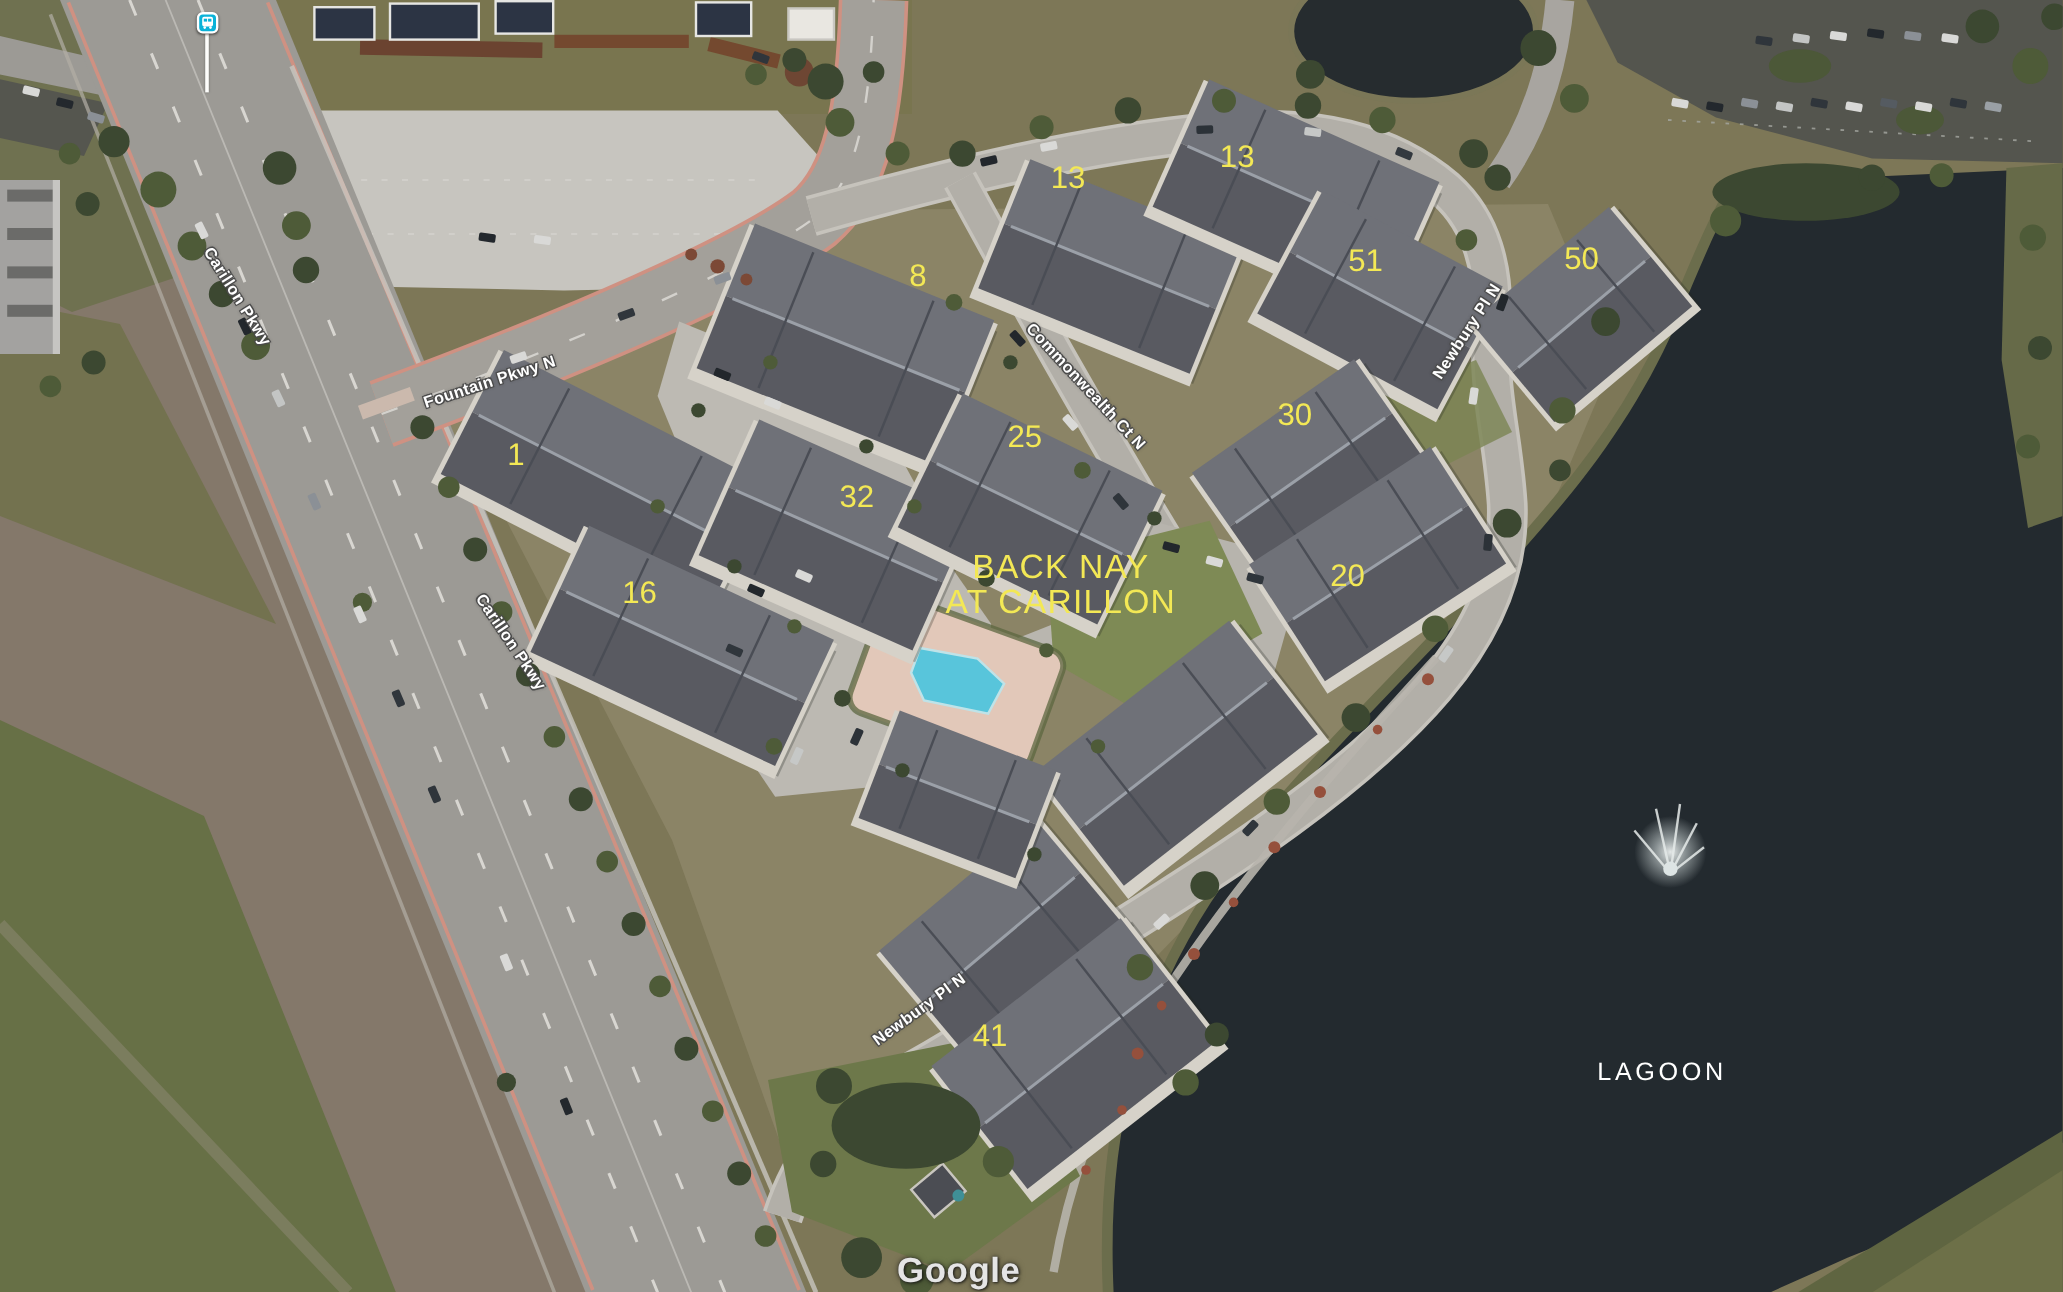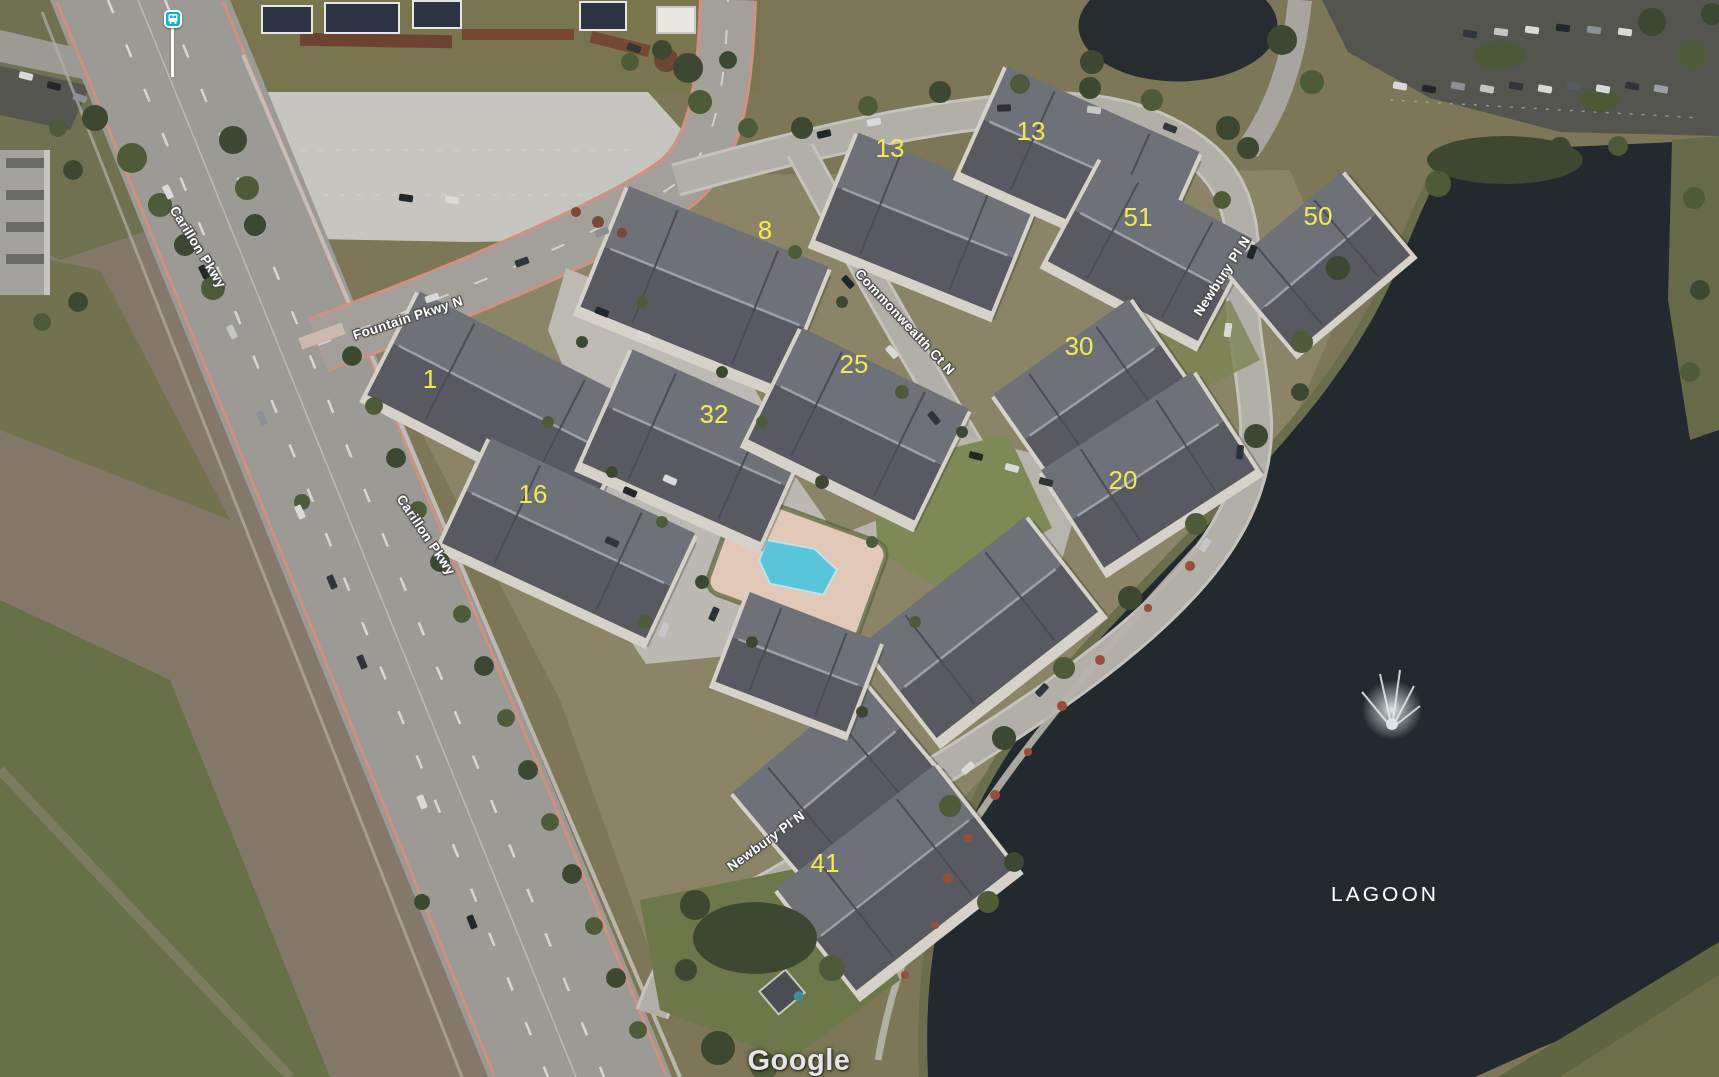--- a/index.html
+++ b/index.html
@@ -503,20 +503,24 @@
   <div class="num-label" style="left:1031px;top:131px">13</div>
   <div class="num-label" style="left:533px;top:494px">16</div>
   <div class="num-label" style="left:714px;top:414px">32</div>
   <div class="num-label" style="left:854px;top:364px">25</div>
   <div class="num-label" style="left:1079px;top:346px">30</div>
   <div class="num-label" style="left:1138px;top:217px">51</div>
   <div class="num-label" style="left:825px;top:863px">41</div>
   <div class="num-label" style="left:1123px;top:480px">20</div>
   <div class="num-label" style="left:1318px;top:216px">50</div>
 
+  <div class="complex-label" style="left:884px;top:487px">
+    <div>BACK NAY</div>
+    <div>AT CARILLON</div>
+  </div>
 
   <div class="lagoon-label" style="left:1385px;top:894px">LAGOON</div>
 
   <div class="google-logo" style="left:799px;top:1060px">Google</div>
 
   <div class="bus-stop" style="left:164px;top:10px">
     <div class="bus-stem"></div>
     <div class="bus-box">
       <svg width="12" height="12" viewBox="0 0 12 12">
         <rect x="1.5" y="1" width="9" height="8" rx="1.6" fill="#ffffff"></rect>

